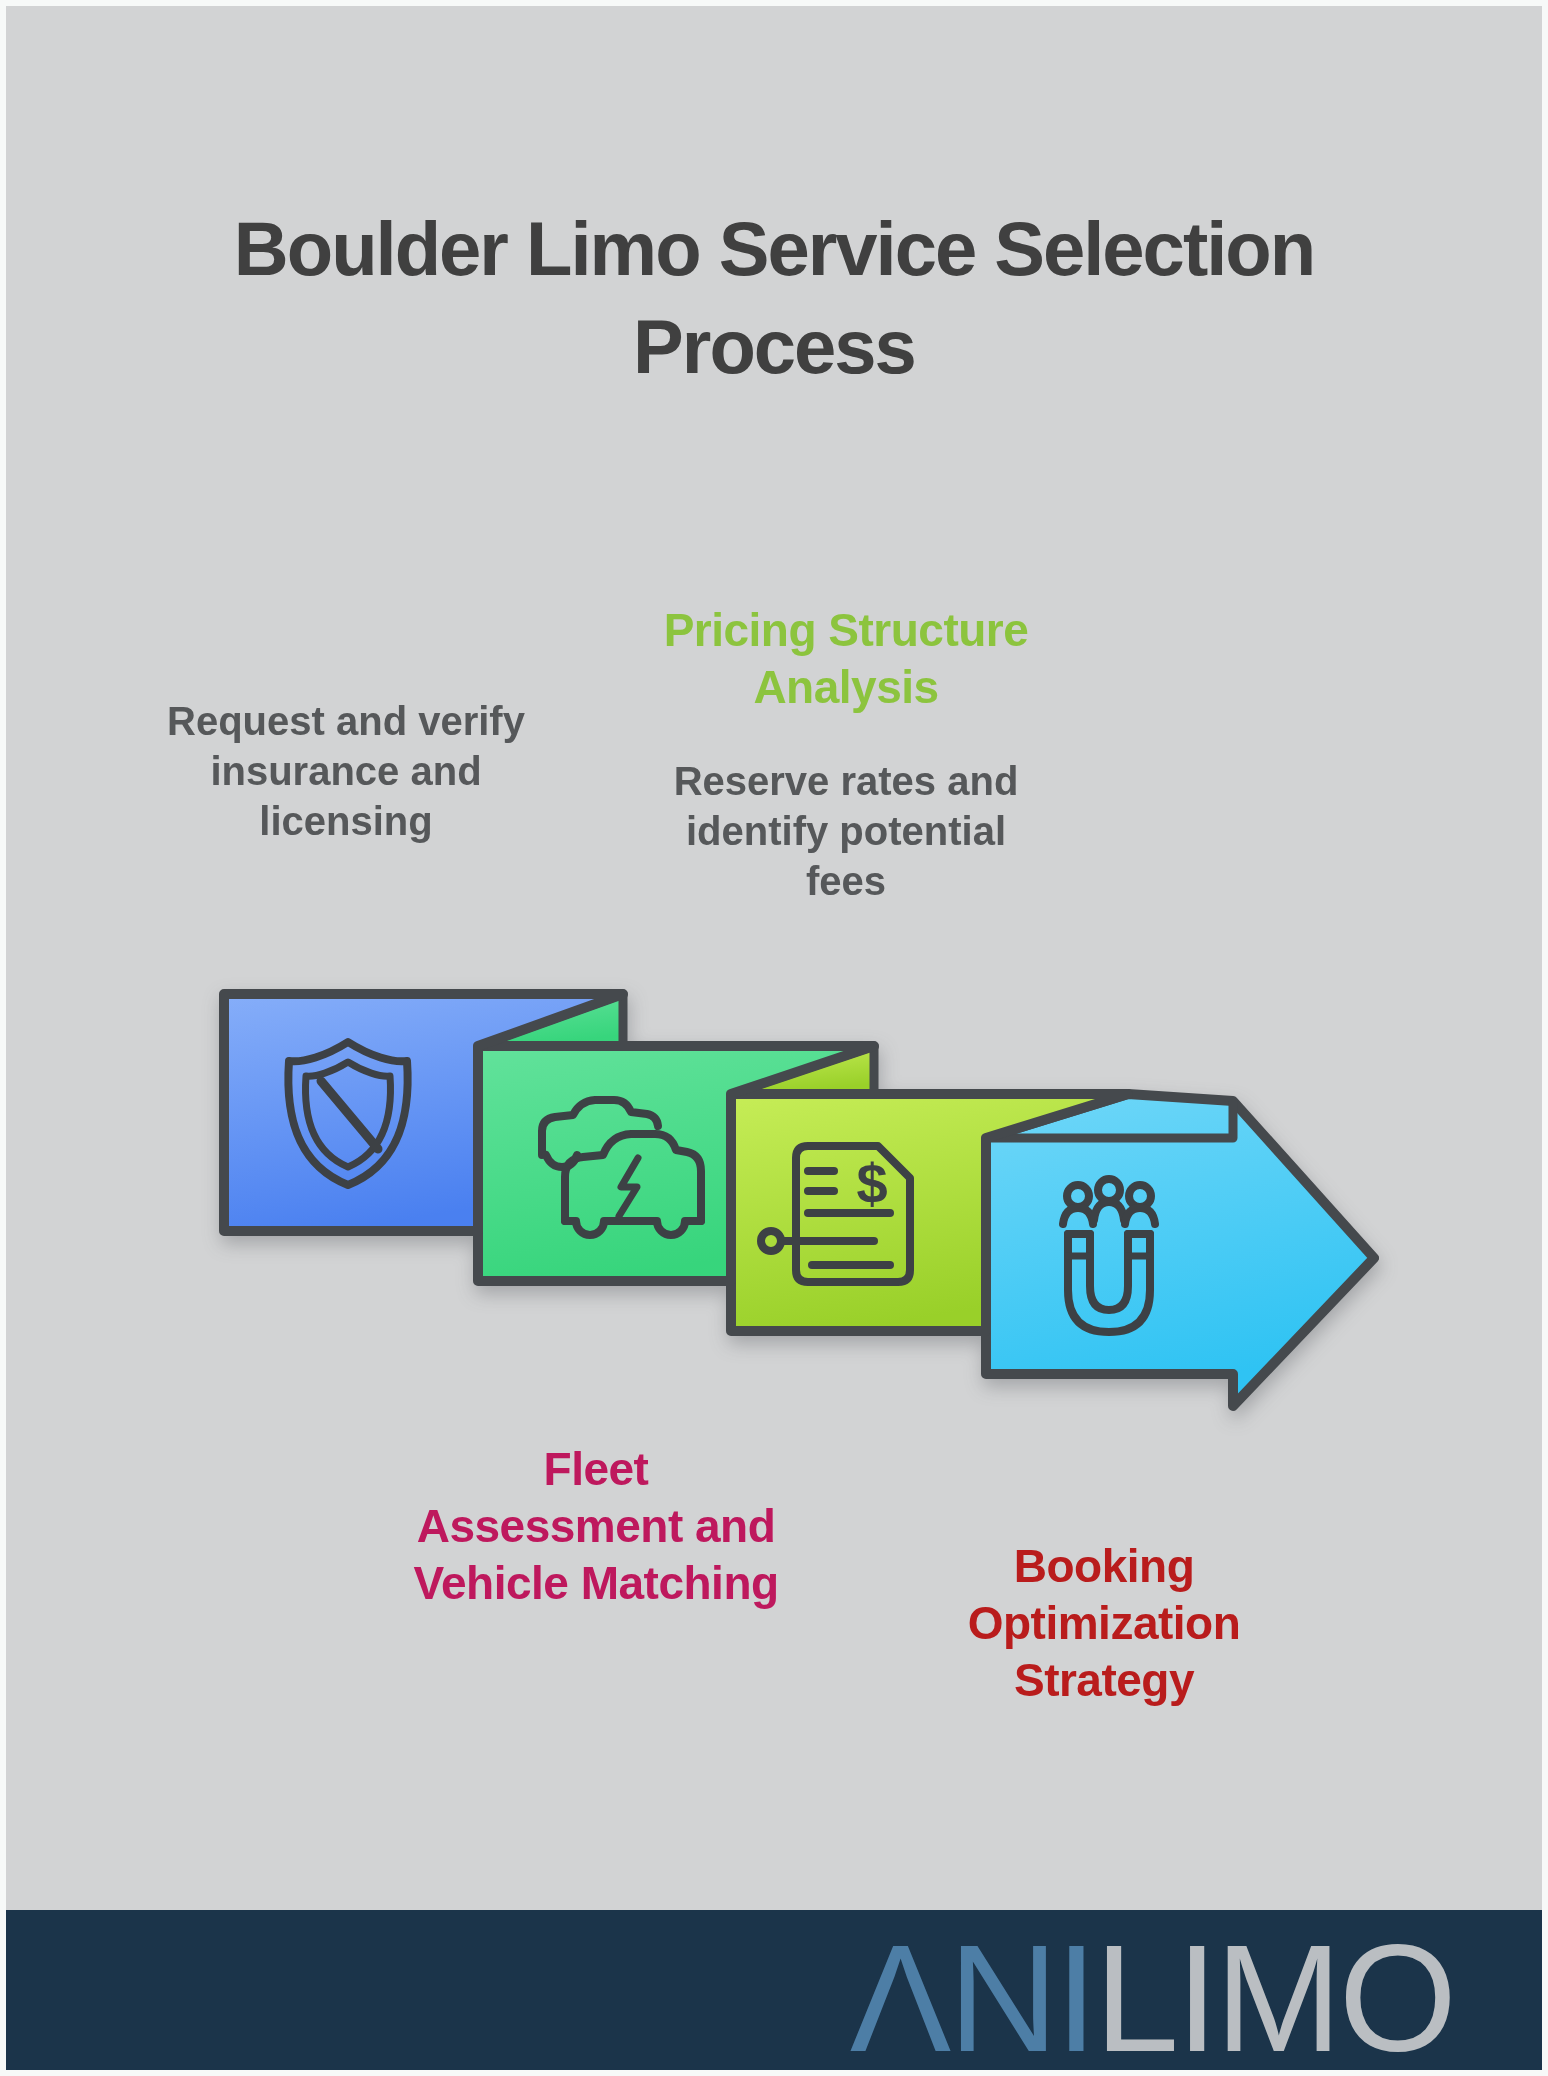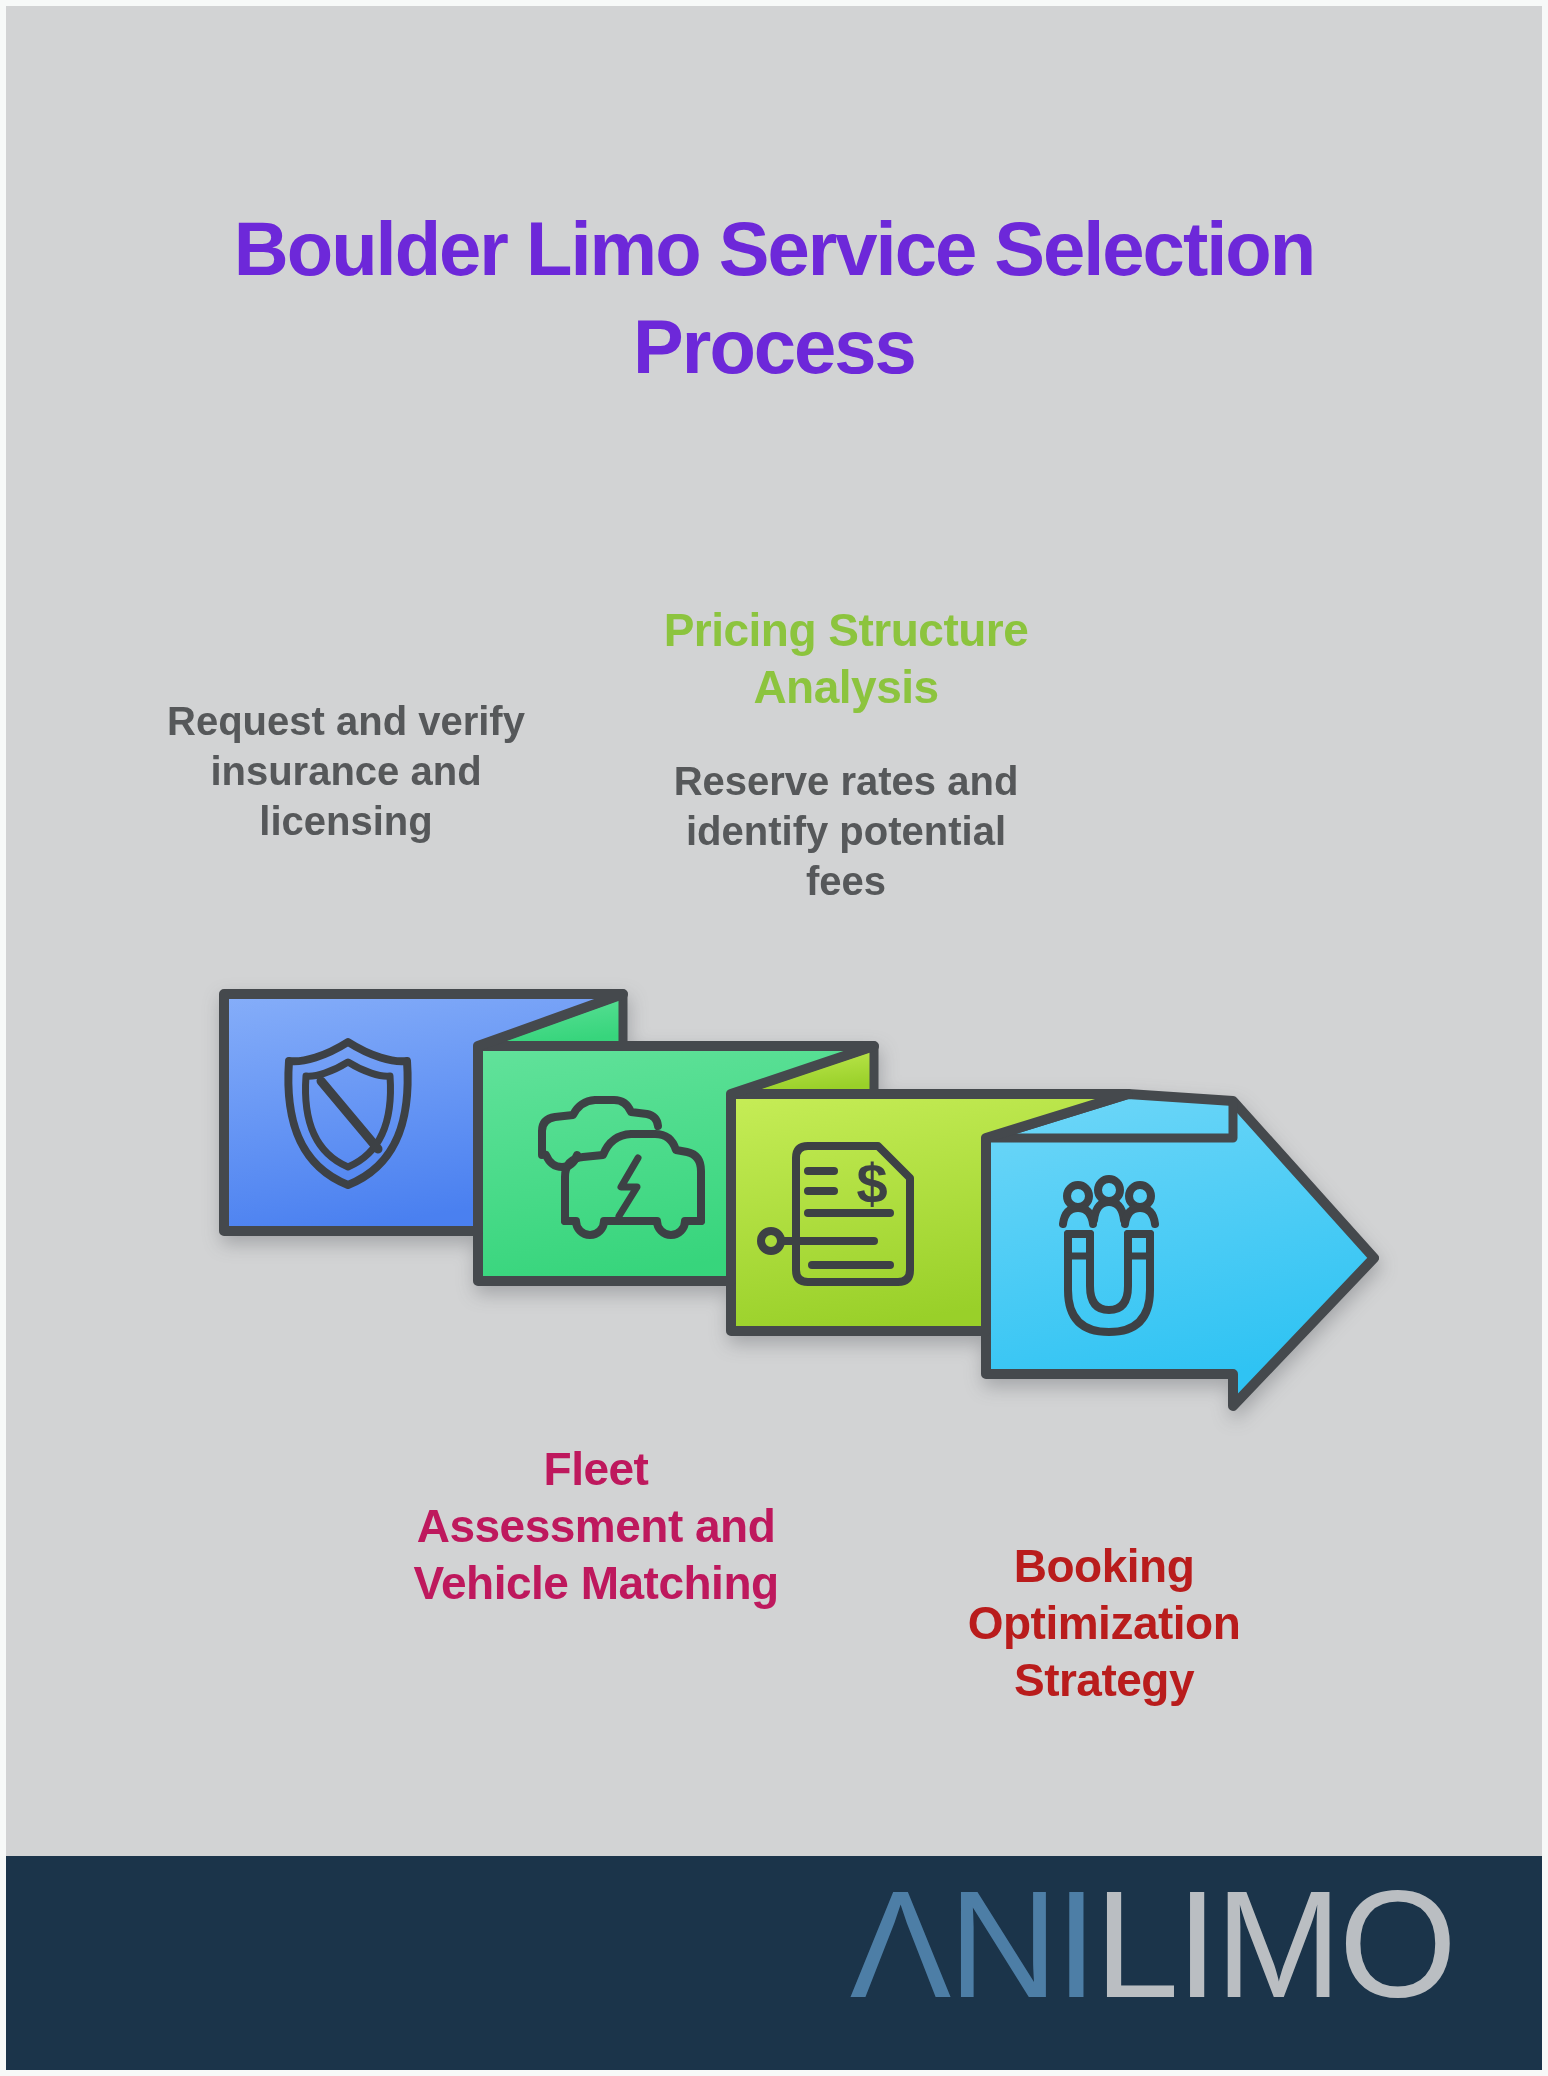--- a/index.html
+++ b/index.html
@@ -9,38 +9,38 @@
     background:#d2d3d4;
     border:6px solid #f7f9f8;
     box-sizing:border-box;
     overflow:hidden;
     font-family:"Liberation Sans", sans-serif;
   }
   .txt { position:absolute; transform:translateX(-50%); text-align:center; white-space:pre-line;font-weight:bold; }
   .page-title {
     top:194px; left:50%; width:1320px;
     font-size:76px; line-height:98px; font-weight:bold;
-    color:#6d28d9; letter-spacing:-2px;
+    color:#404040; letter-spacing:-2px;
   }
   .step-heading { font-size:46px; line-height:57px; font-weight:bold; letter-spacing:-0.5px; }
   .step-desc { font-size:40px; line-height:50px; color:#56585a; }
   .h-step1 { top:495px;  left:337px;  width:560px; }
   .d-step1 { top:690px;  left:340px;  width:620px; }
   .h-step2 { top:596px;  left:840px;  width:560px; }
   .d-step2 { top:750px;  left:840px;  width:620px; }
   .h-step3 { top:1435px; left:590px;  width:600px; }
   .d-step3 { top:1638px; left:590px;  width:620px; }
   .h-step4 { top:1532px; left:1098px; width:560px; }
   .d-step4 { top:1751px; left:1098px; width:620px; }
   .flow-svg {
     position:absolute; left:150px; top:975px; width:1270px; height:460px;
     filter:drop-shadow(2px 8px 9px rgba(60,64,68,0.30));
   }
   .footer {
-    position:absolute; left:0; bottom:0; width:100%; height:214px;
+    position:absolute; left:0; bottom:0; width:100%; height:160px;
     background:#1b344a;
   }
   .logo {
     position:absolute; right:88px; top:12px;
     font-size:152px; line-height:152px; font-weight:normal;
     letter-spacing:-3px; white-space:nowrap;
   }
   .logo-primary { color:#4d7ea6; }
   .logo-secondary { color:#babec2; }
 </style>

